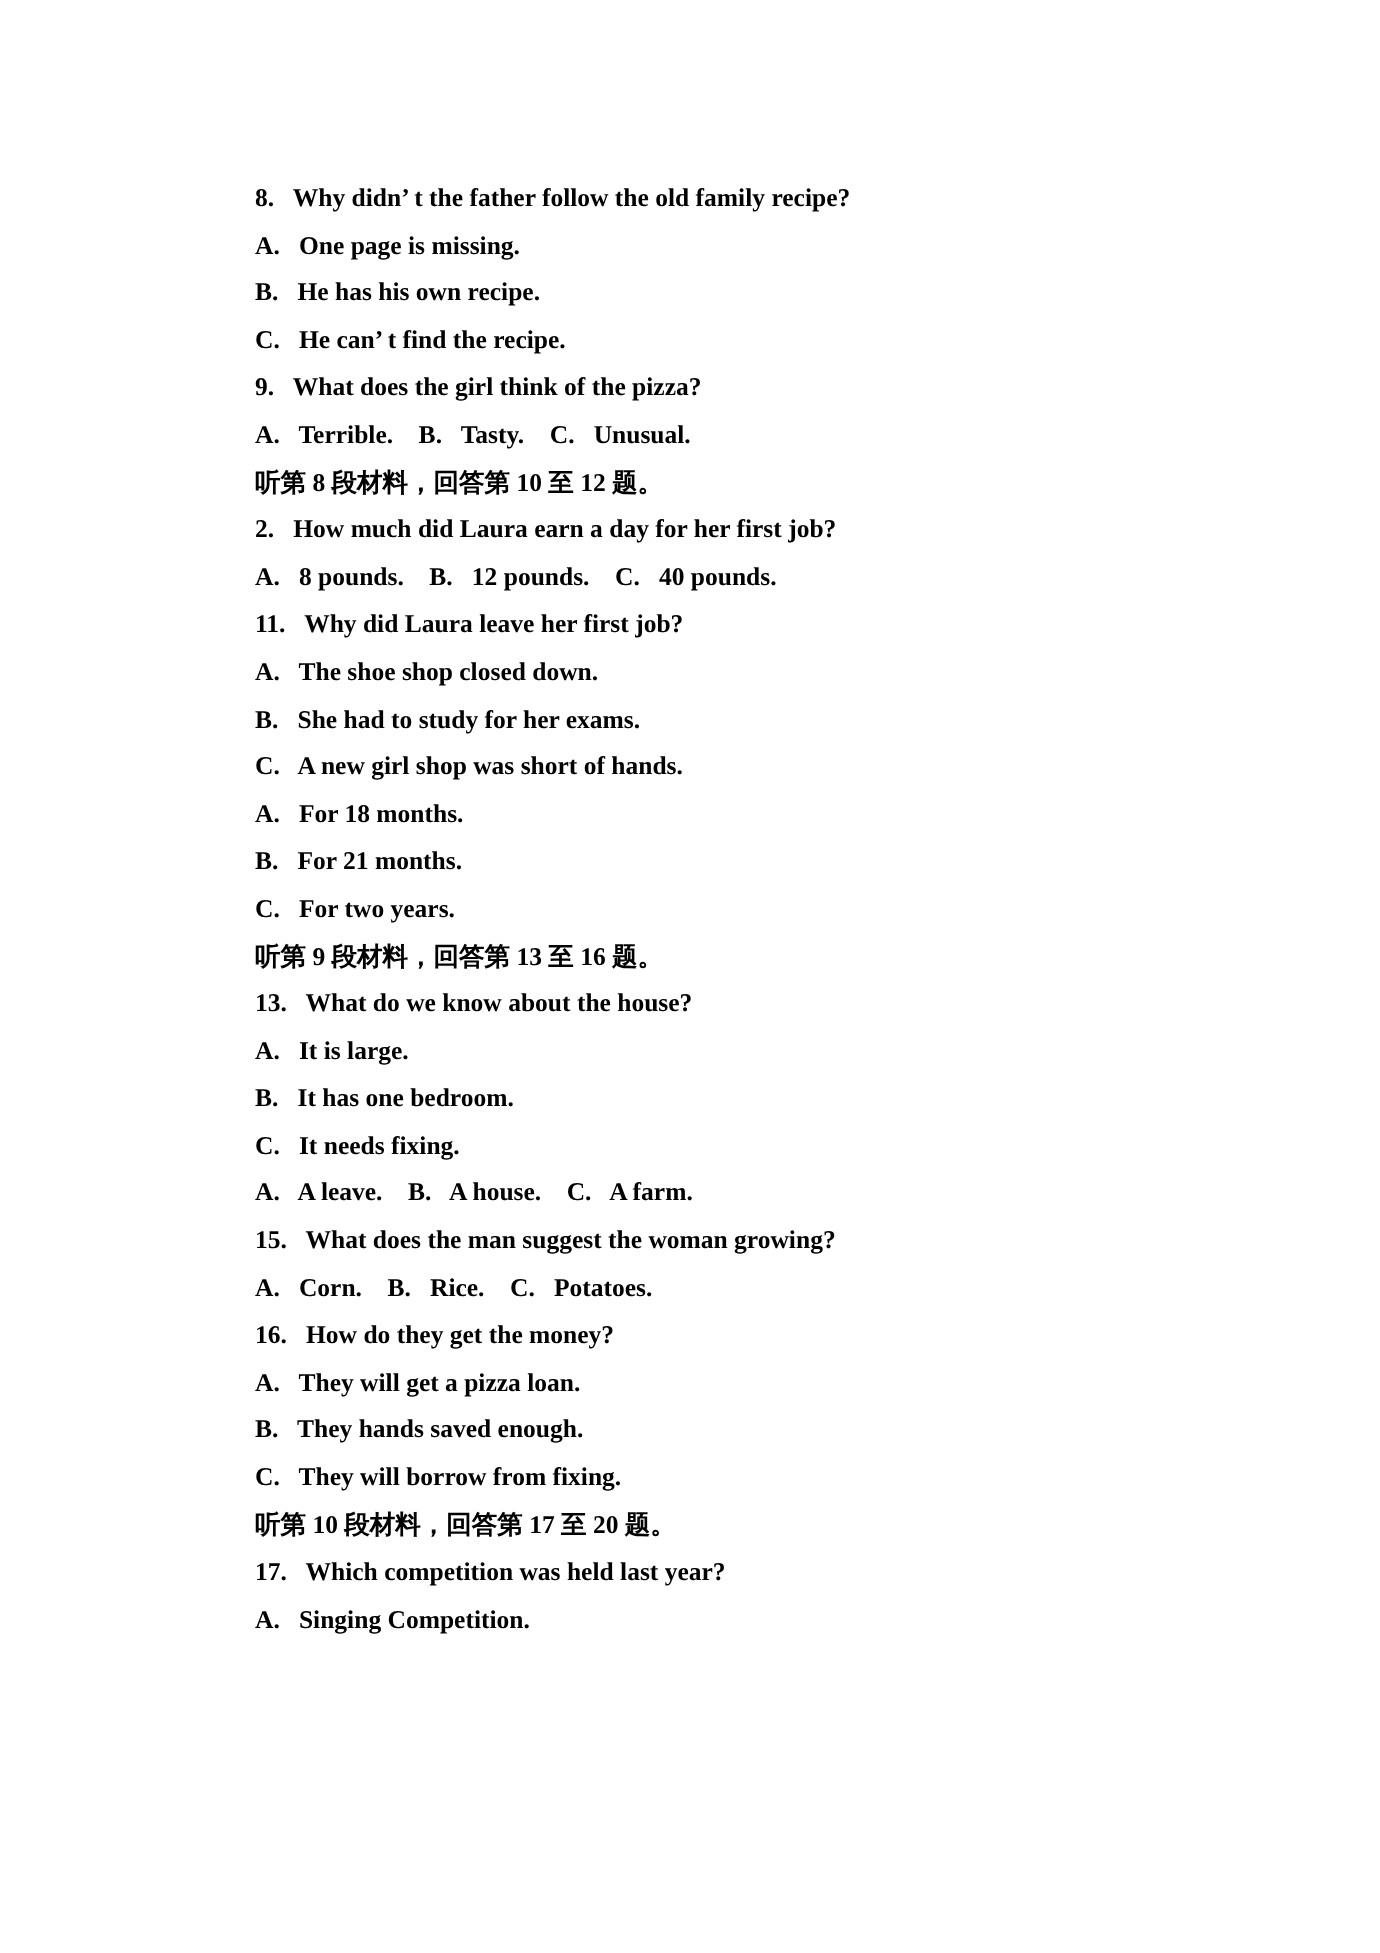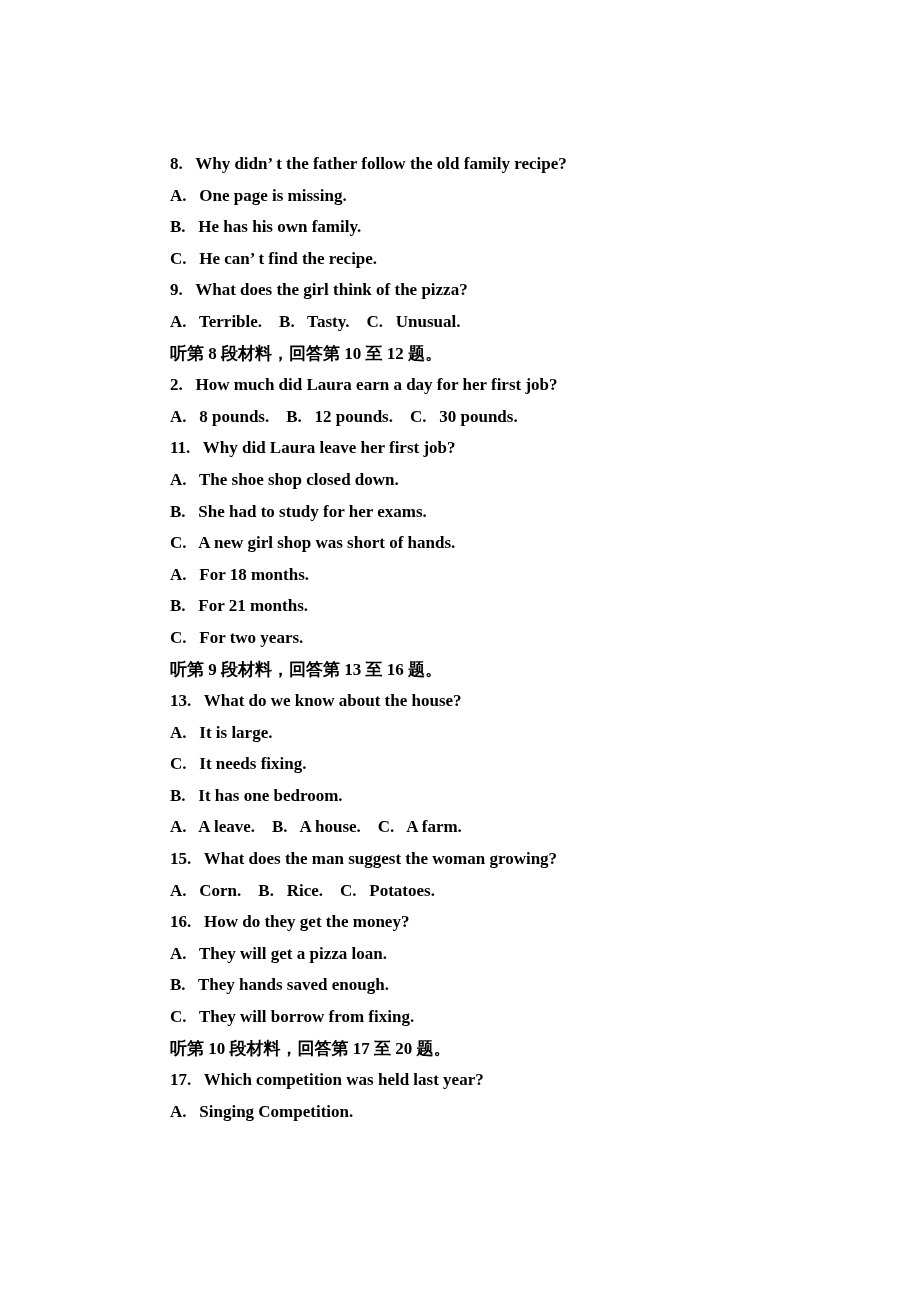--- a/index.html
+++ b/index.html
@@ -10,58 +10,58 @@
   .page {
     position: relative;
     width: 920px;
     height: 1302px;
     background: #ffffff;
     overflow: hidden;
   }
   .content {
     position: absolute;
     left: 170px;
-    top: 148px;
+    top: 116px;
     width: 720px;
   }
   .line {
     font-family: "Liberation Serif", "DejaVu Serif", serif;
     font-weight: 700;
     font-size: 17px;
     line-height: 31.6px;
     color: #000000;
     white-space: pre;
   }
 </style>
 </head>
 <body>
 
 <div class="page">
   <div class="content" id="lines-container">
       <div class="line question">8.   Why didn’ t the father follow the old family recipe?</div>
       <div class="line option">A.   One page is missing.</div>
-      <div class="line option">B.   He has his own family.</div>
+      <div class="line option">B.   He has his own recipe.</div>
       <div class="line option">C.   He can’ t find the recipe.</div>
       <div class="line question">9.   What does the girl think of the pizza?</div>
       <div class="line option">A.   Terrible.    B.   Tasty.    C.   Unusual.</div>
       <div class="line instruction">听第 8 段材料，回答第 10 至 12 题。</div>
       <div class="line question">2.   How much did Laura earn a day for her first job?</div>
-      <div class="line option">A.   8 pounds.    B.   12 pounds.    C.   30 pounds.</div>
+      <div class="line option">A.   8 pounds.    B.   12 pounds.    C.   40 pounds.</div>
       <div class="line question">11.   Why did Laura leave her first job?</div>
       <div class="line option">A.   The shoe shop closed down.</div>
       <div class="line option">B.   She had to study for her exams.</div>
       <div class="line option">C.   A new girl shop was short of hands.</div>
       <div class="line option">A.   For 18 months.</div>
       <div class="line option">B.   For 21 months.</div>
       <div class="line option">C.   For two years.</div>
       <div class="line instruction">听第 9 段材料，回答第 13 至 16 题。</div>
       <div class="line question">13.   What do we know about the house?</div>
       <div class="line option">A.   It is large.</div>
+      <div class="line option">B.   It has one bedroom.</div>
       <div class="line option">C.   It needs fixing.</div>
-      <div class="line option">B.   It has one bedroom.</div>
       <div class="line option">A.   A leave.    B.   A house.    C.   A farm.</div>
       <div class="line question">15.   What does the man suggest the woman growing?</div>
       <div class="line option">A.   Corn.    B.   Rice.    C.   Potatoes.</div>
       <div class="line question">16.   How do they get the money?</div>
       <div class="line option">A.   They will get a pizza loan.</div>
       <div class="line option">B.   They hands saved enough.</div>
       <div class="line option">C.   They will borrow from fixing.</div>
       <div class="line instruction">听第 10 段材料，回答第 17 至 20 题。</div>
       <div class="line question">17.   Which competition was held last year?</div>
       <div class="line option">A.   Singing Competition.</div>

